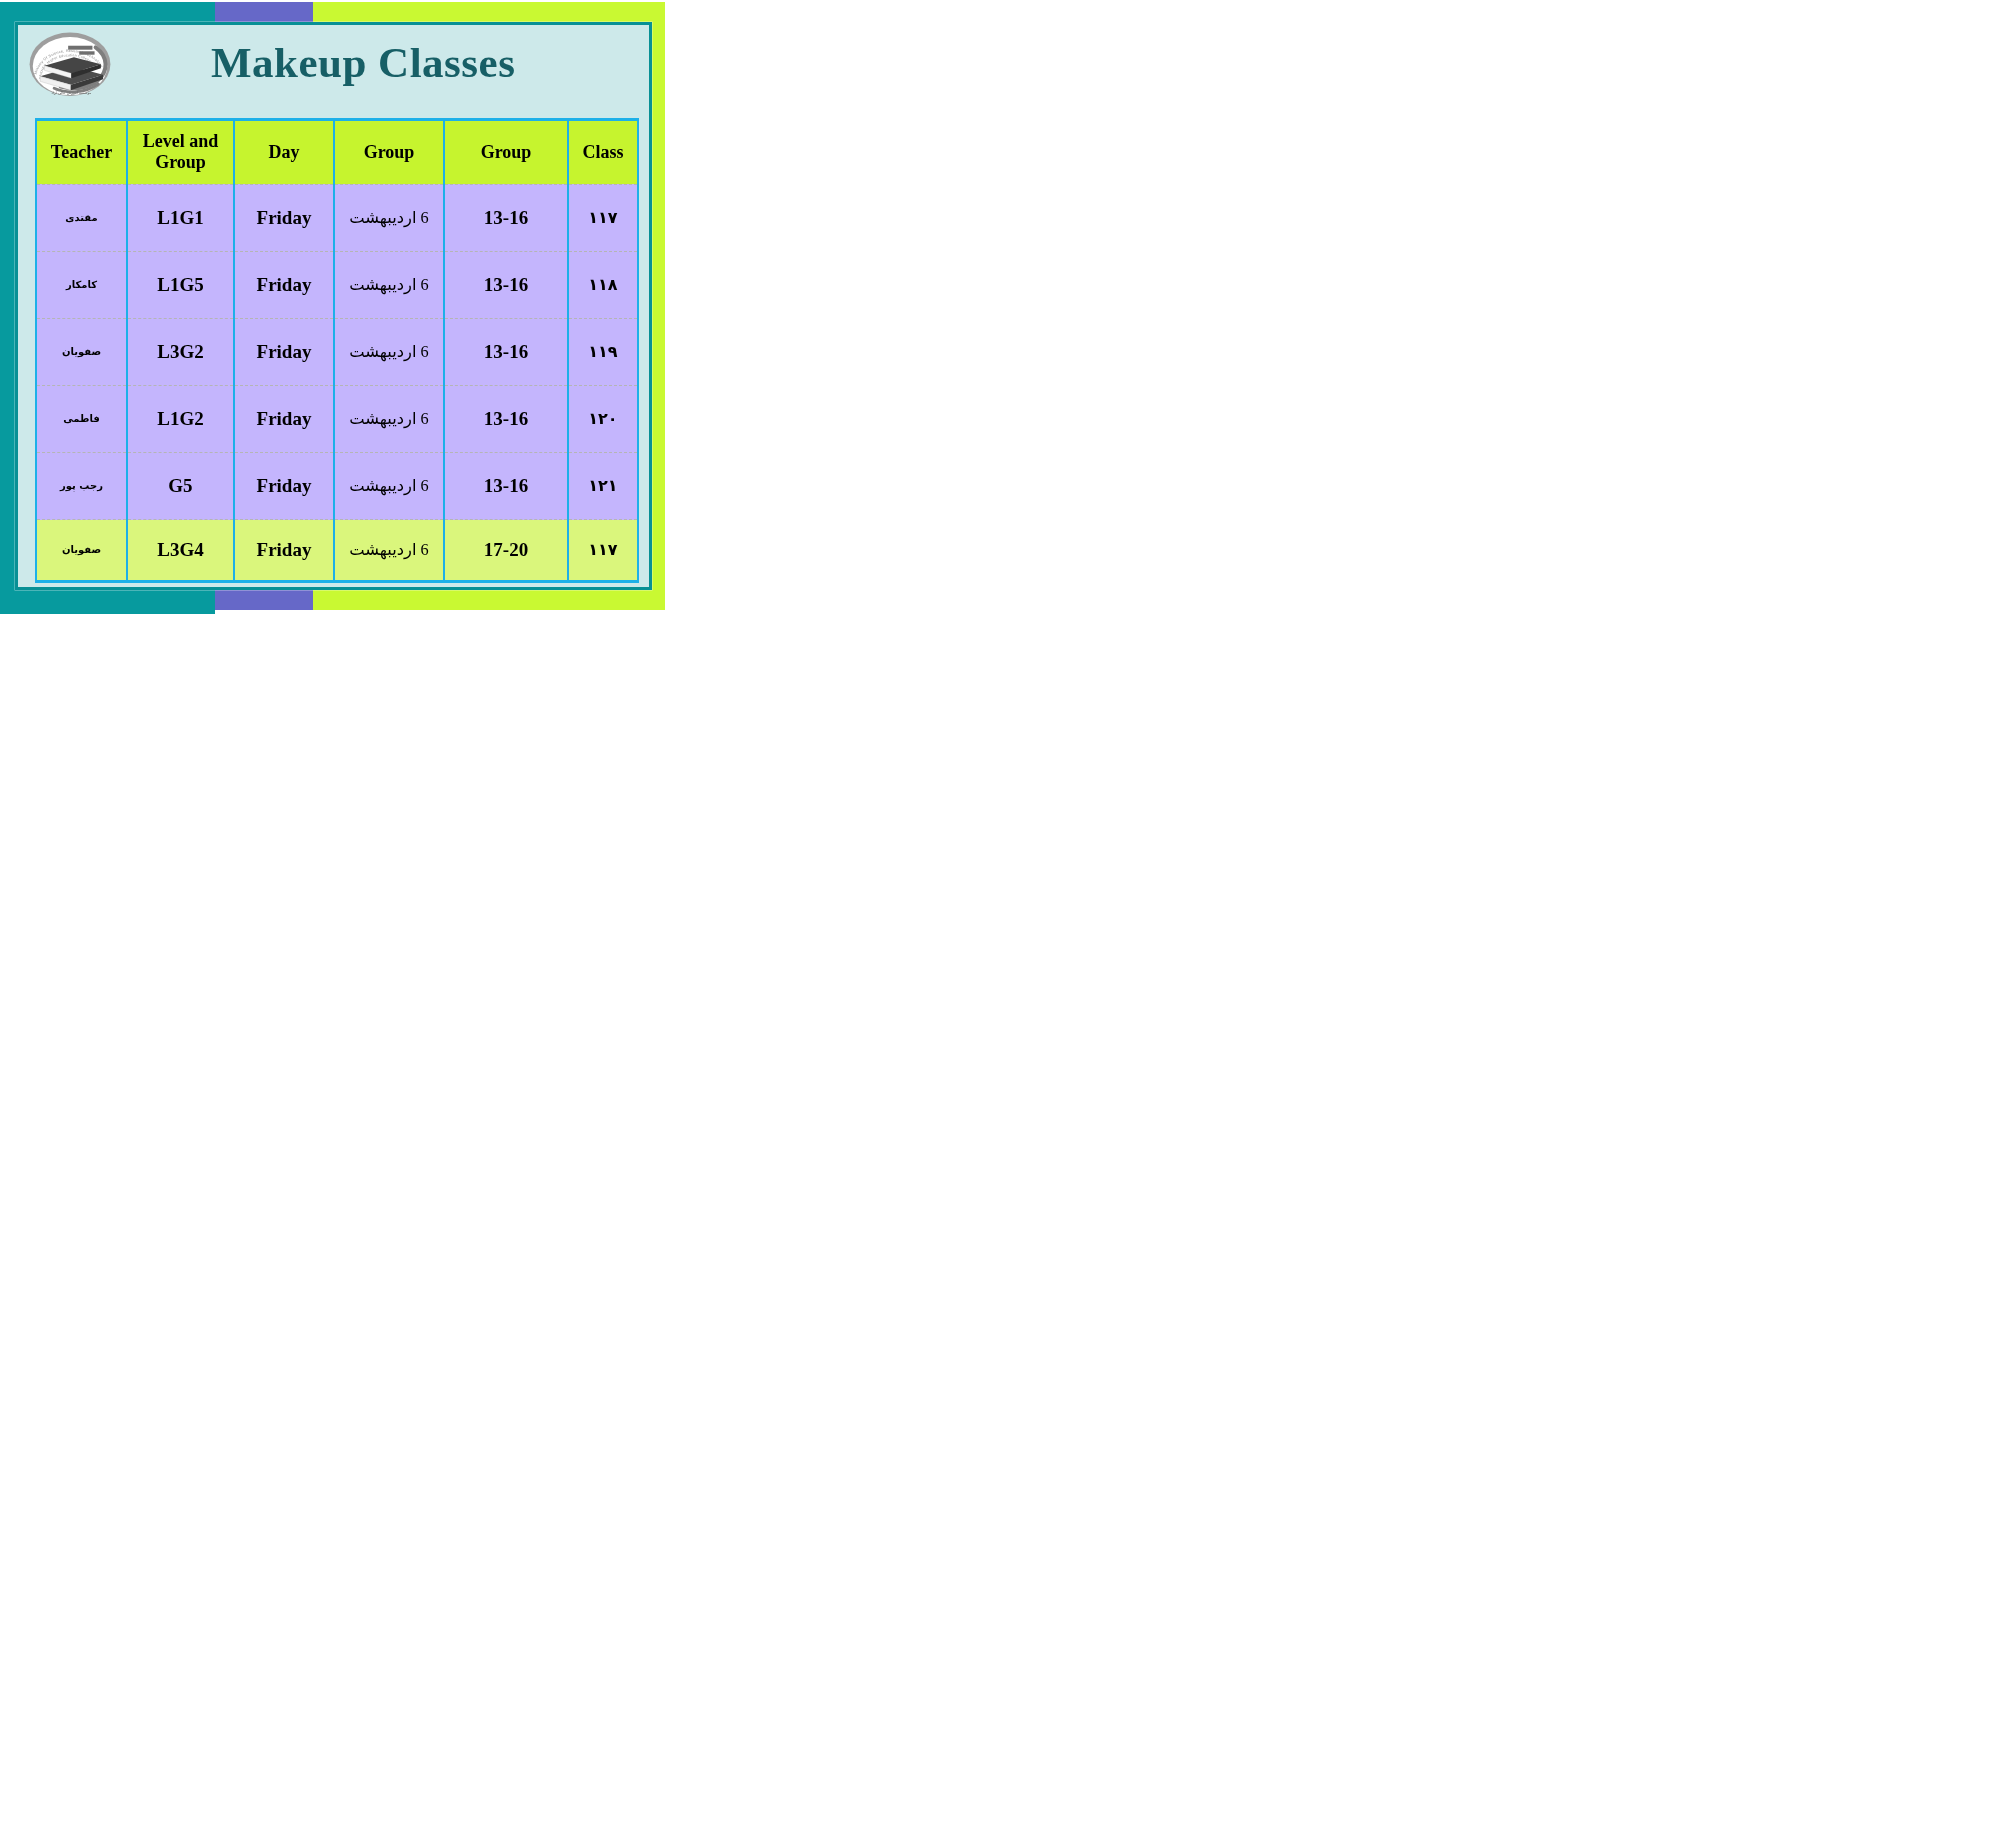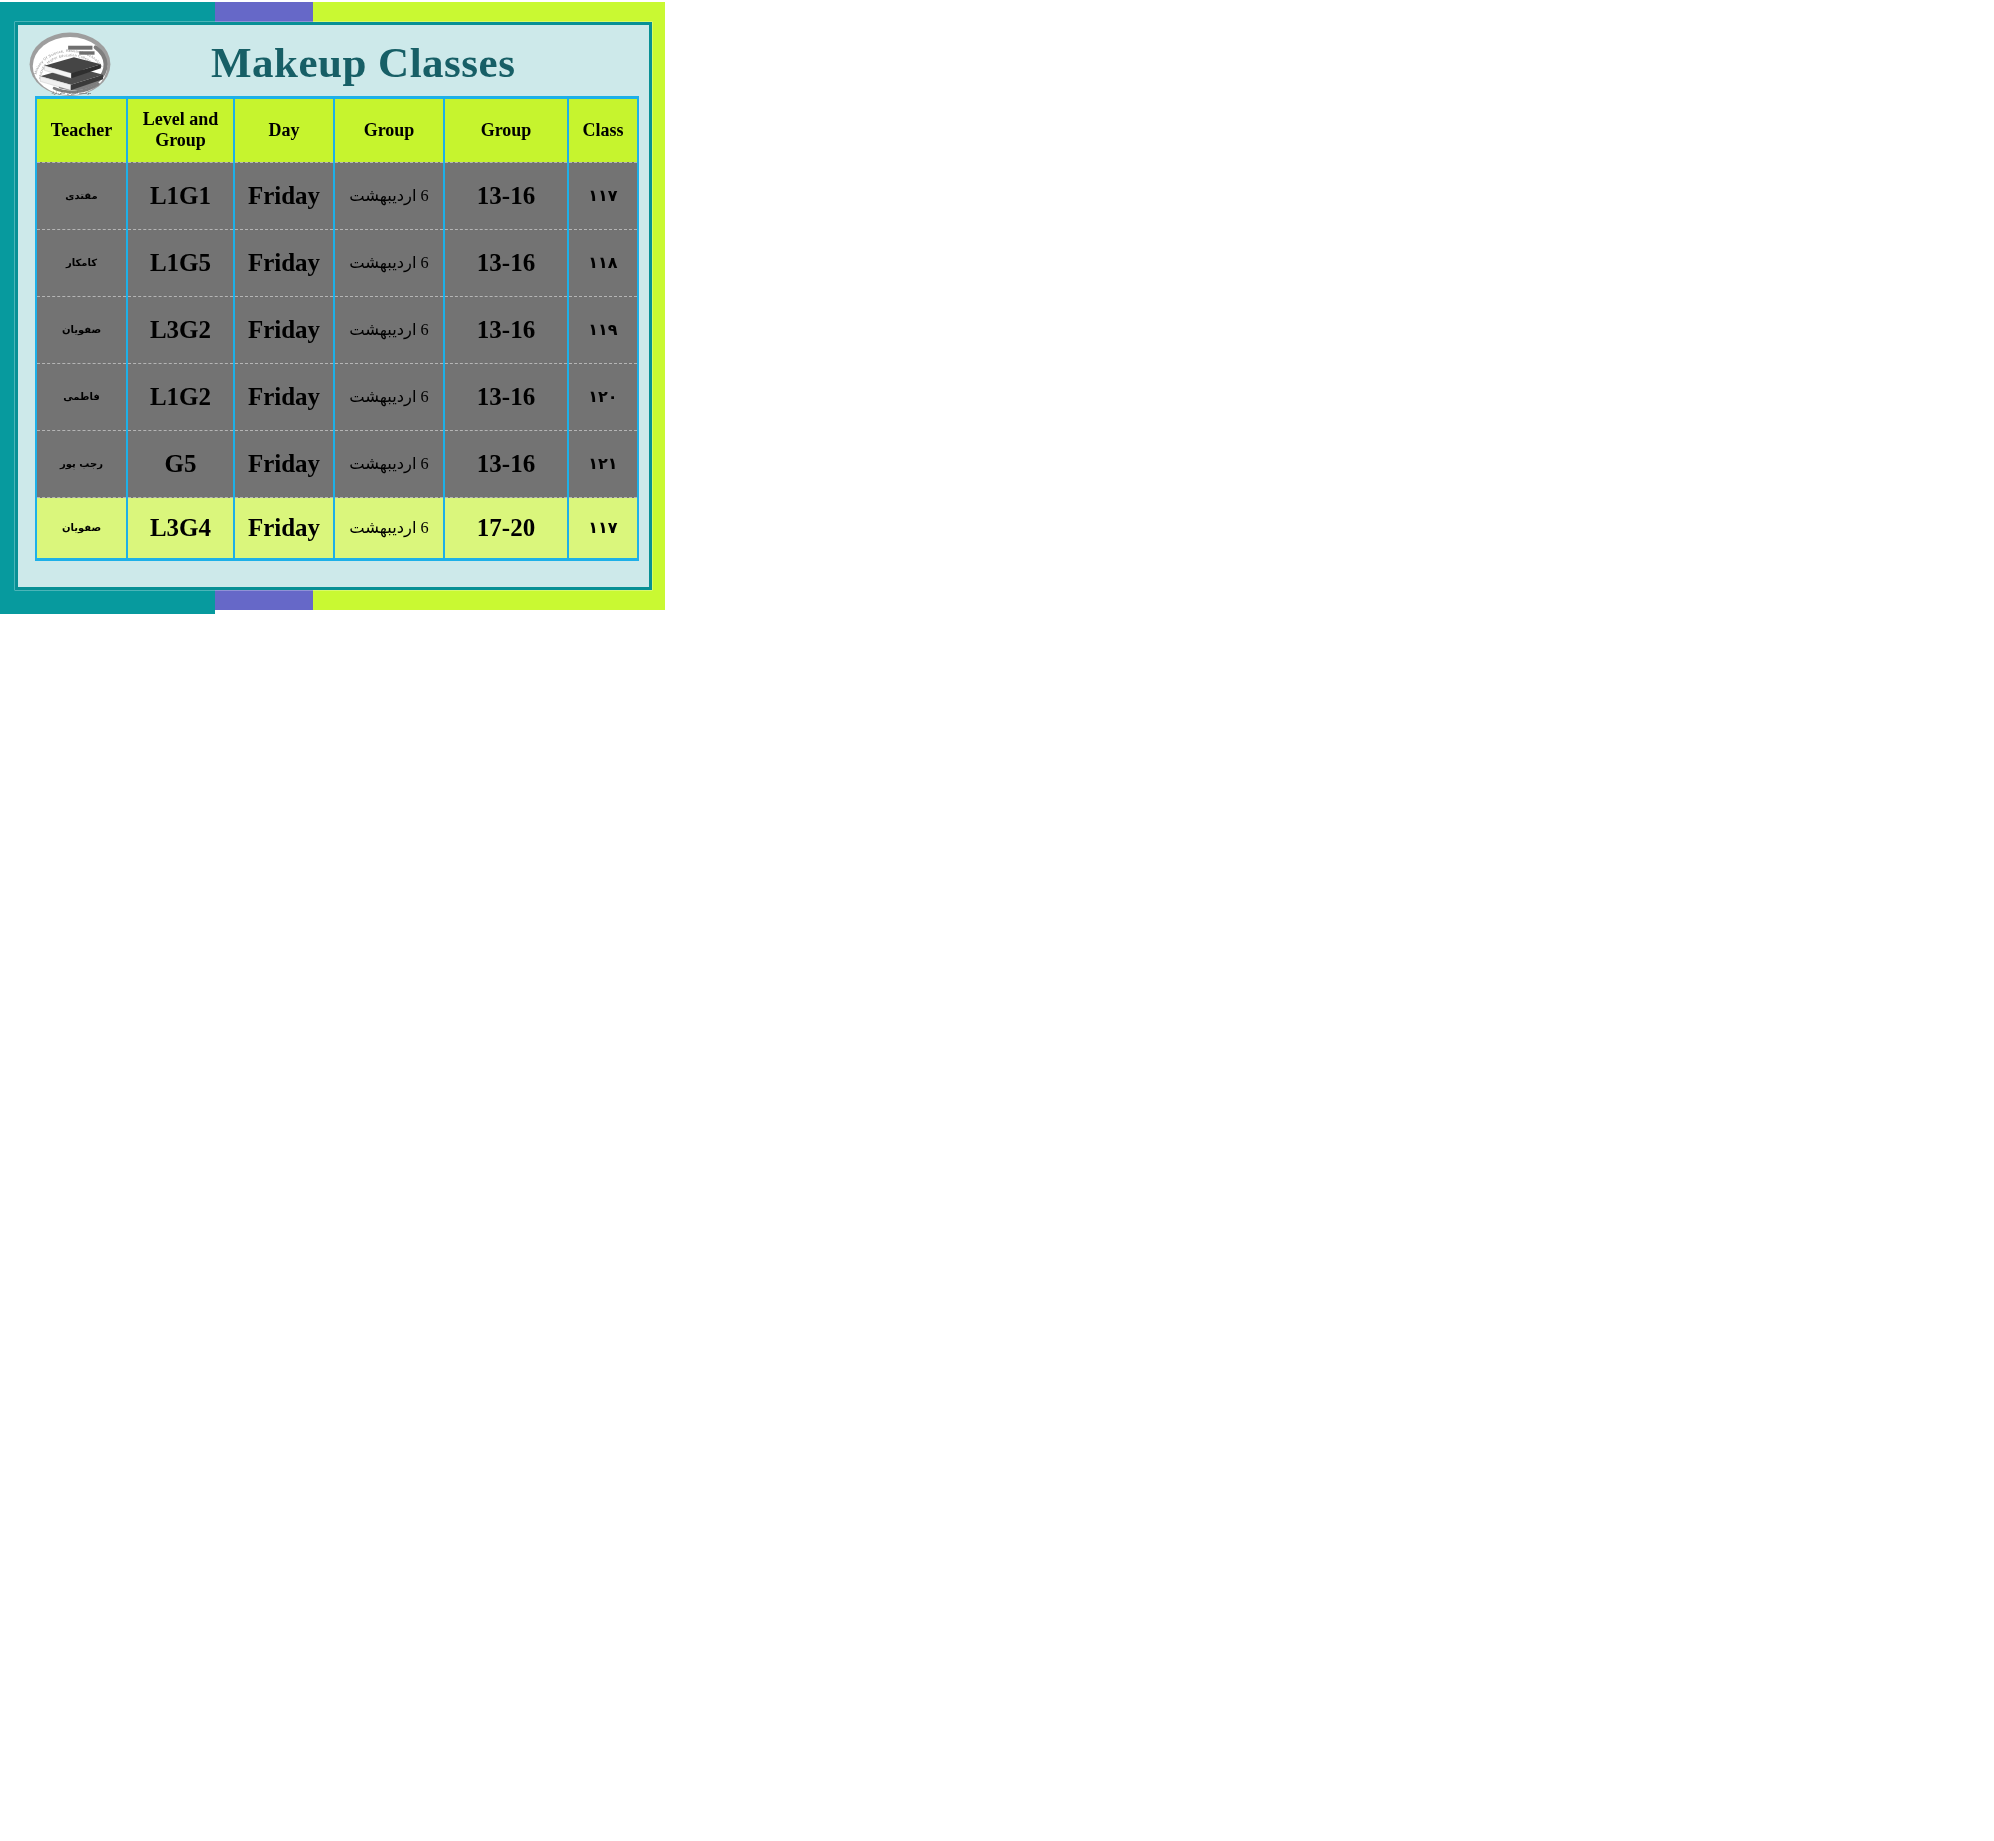--- a/index.html
+++ b/index.html
@@ -32,24 +32,24 @@
   .page-title{
     position:absolute;left:0;top:13.6px;width:100%;
     box-sizing:border-box;padding-left:60px;
     text-align:center;
     font-size:43px;font-weight:bold;color:#175f66;
     letter-spacing:0.5px;
     font-family:"Liberation Serif", serif;
   }
 
   table.schedule{
-    position:absolute;left:17.3px;top:71px;
+    position:absolute;left:17.3px;top:93px;
     border-collapse:collapse;
     table-layout:fixed;
-    background:#737373;
+    background:#c4b5fd;
     border:2.1px solid #1db0e8;
     border-top-width:3.1px;
     border-bottom-width:3.7px;
   }
   table.schedule col.c-teacher{width:91px;}
   table.schedule col.c-level{width:107px;}
   table.schedule col.c-day{width:100px;}
   table.schedule col.c-date{width:110px;}
   table.schedule col.c-time{width:124px;}
   table.schedule col.c-class{width:70px;}
@@ -67,21 +67,21 @@
     background:#c6f42e;
     font-size:18px;font-weight:bold;color:#000;
     font-family:"Liberation Serif", serif;
     line-height:1.15;
   }
   tr.data-row{height:67px;}
   tr.data-row td{border-top:1px dashed #b5b5b5;}
   tr.data-row.highlight{height:62px;}
   tr.data-row.highlight td{background:#daf67c;}
 
-  td.latin{font-size:25px;font-weight:bold;font-family:"Liberation Serif", serif;margin-top:48px;}
+  td.latin{font-size:19px;font-weight:bold;font-family:"Liberation Serif", serif;margin-top:48px;}
   td.fa-name{font-size:10px;font-weight:bold;font-family:"DejaVu Sans", sans-serif;}
   td.fa-date{font-size:16.3px;font-weight:normal;font-family:"Liberation Serif","DejaVu Sans",sans-serif;}
   td.fa-class{font-size:16px;font-weight:bold;font-family:"DejaVu Sans", sans-serif;}
 </style>
 </head>
 <body>
 
 <div class="page">
 
   <div class="band band-teal"></div>

